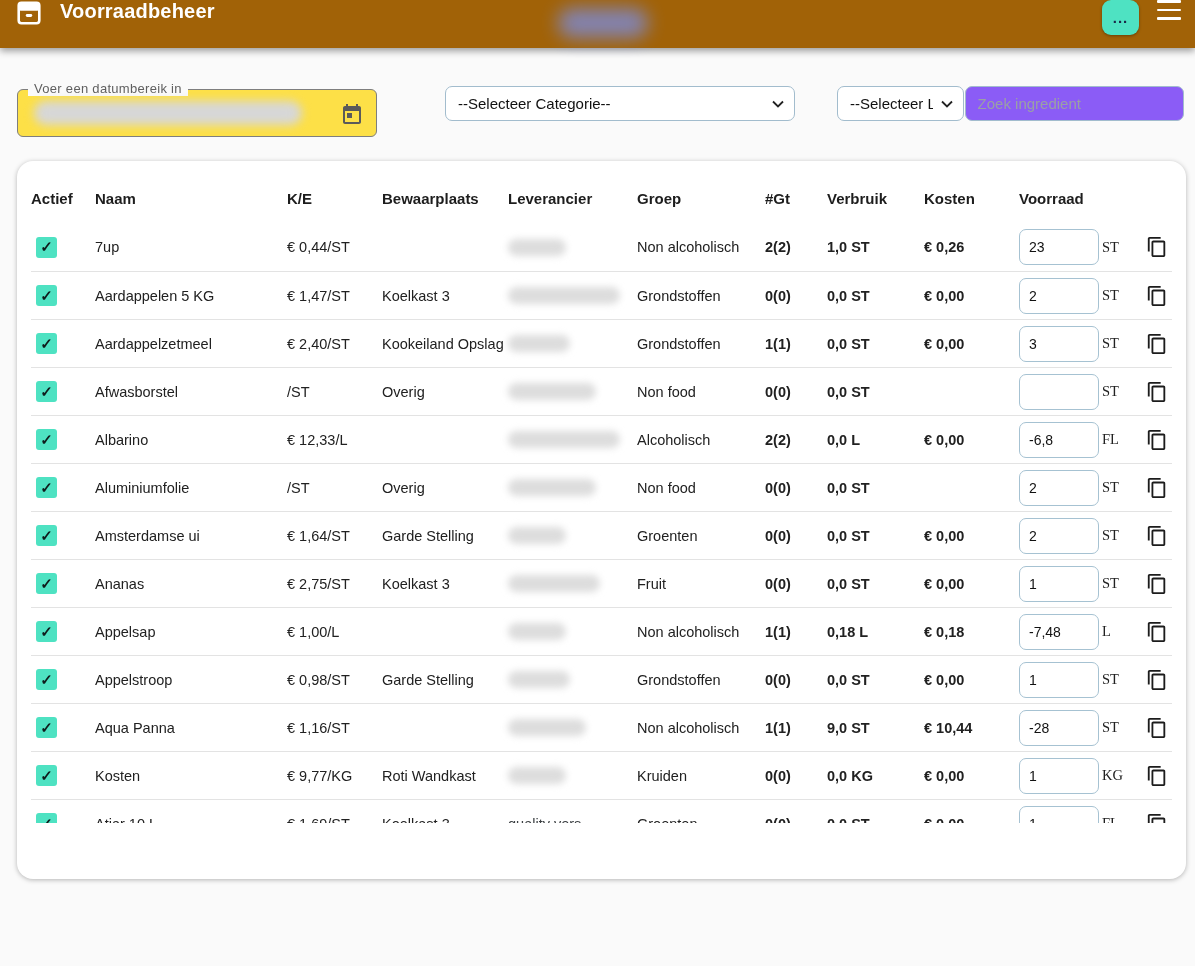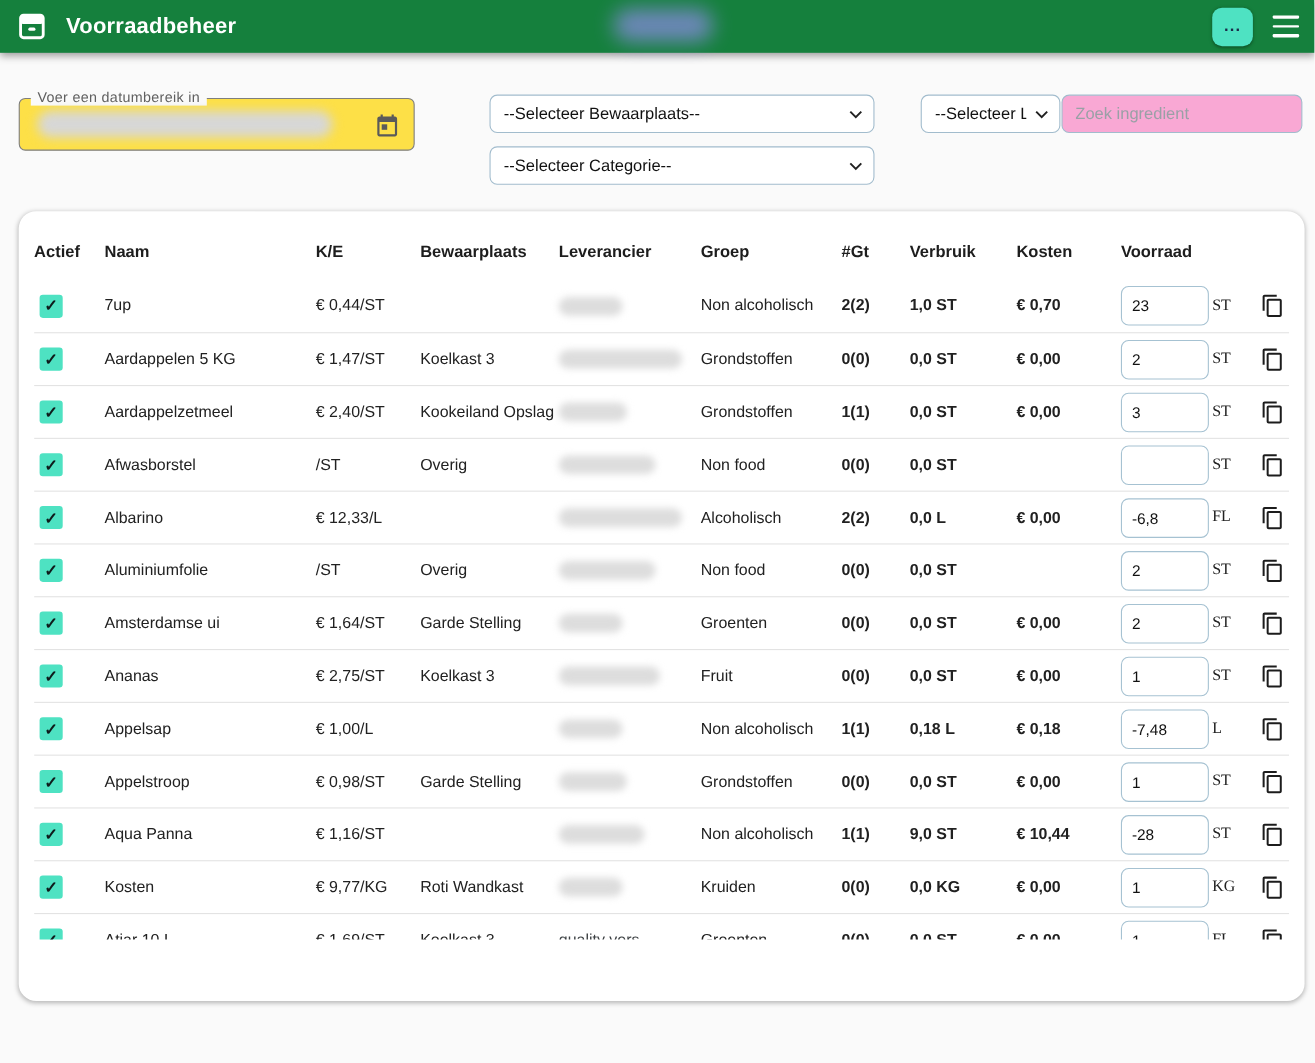--- a/index.html
+++ b/index.html
@@ -1,39 +1,39 @@
 <!DOCTYPE html>
 <html><head>
 <meta charset="utf-8">
 <style>
   * { margin:0; padding:0; box-sizing:border-box; }
   html,body { width:1195px; height:966px; background:#fafafa; font-family:"Liberation Sans", sans-serif; color:#212121; overflow:hidden; }
 
   
-  .appbar { position:relative; height:48px; background:#15803d; display:flex; align-items:center; padding:0 14px 0 16px; box-shadow:0 3px 7px rgba(0,0,0,.38); z-index:5; }
+  .appbar { position:relative; height:48px; background:#a16207; display:flex; align-items:flex-start; padding:0 14px 0 16px; box-shadow:0 3px 7px rgba(0,0,0,.38); z-index:5; }
   .appbar .logo { width:26px; height:26px; margin-right:18px; }
   .appbar .title { color:#ffffff; font-size:20px; font-weight:bold; letter-spacing:.2px; }
   .appbar .blur-blob { position:absolute; left:558px; top:8px; width:90px; height:30px; background:#7d89cf; border-radius:14px; filter:blur(9px); opacity:.85; }
   .appbar .spacer { flex:1; }
   .more-btn { width:37px; height:35px; border:none; border-radius:9px; background:#4EE2C2; color:#1b2a49; font-size:15px; font-weight:bold; letter-spacing:1px; line-height:10px; cursor:pointer; box-shadow:0 1px 3px rgba(0,0,0,.35); }
   .hamburger { width:24px; height:20px; margin-left:18px; display:flex; flex-direction:column; justify-content:space-between; cursor:pointer; }
   .hamburger i { display:block; height:2.6px; background:#ffffff; border-radius:1px; }
 
   
   .filters { display:flex; align-items:flex-start; padding:35px 11px 0 17px; }
   .date-field { position:relative; width:360px; height:48px; border:1px solid #7e7e7e; border-radius:6px; margin-top:6px; background:#fde047; }
   .date-field .flabel { position:absolute; top:-9px; left:10px; padding:0 6px; background:#fafafa; font-size:13px; color:#5f5f5f; letter-spacing:.3px; }
   .date-field .redacted { position:absolute; left:16px; top:11px; width:268px; height:24px; background:#d7d7d7; border-radius:12px; filter:blur(5px); }
   .date-field .cal { position:absolute; right:12px; top:12px; width:24px; height:24px; cursor:pointer; }
   .col-mid { display:flex; flex-direction:column; gap:12px; margin-left:68px; width:350px; margin-top:3px; }
   .col-right { display:flex; flex-direction:row; gap:1px; margin-left:42px; width:347px; margin-top:3px; }
   .sel-wrap { position:relative; }
   select.flt { width:100%; height:35px; border:1px solid #a2bccd; border-radius:7px; background:#ffffff; font-family:"Liberation Sans",sans-serif; font-size:15px; color:#111; padding:0 30px 0 12px; appearance:none; -webkit-appearance:none; cursor:pointer; }
   .sel-wrap .chev { position:absolute; right:10px; top:11px; width:14px; height:14px; pointer-events:none; }
-  input.flt { width:100%; height:35px; border:1px solid #a2bccd; border-radius:7px; background:#f9a8d4; font-family:"Liberation Sans",sans-serif; font-size:15px; color:#111; padding:0 12px; }
+  input.flt { width:100%; height:35px; border:1px solid #a2bccd; border-radius:7px; background:#8b5cf6; font-family:"Liberation Sans",sans-serif; font-size:15px; color:#111; padding:0 12px; }
   input.flt::placeholder { color:#9aa0a6; }
 
   
   .card { width:1169px; margin:24px 0 0 17px; background:#ffffff; border-radius:16px; box-shadow:0 1px 5px rgba(0,0,0,.28); padding:12px 14px 56px 14px; }
   .grid-row { display:grid; grid-template-columns:64px 192px 95px 126px 129px 128px 62px 97px 95px 124px 1fr; align-items:center; }
   .thead { height:50px; font-weight:bold; font-size:15px; color:#1d1d1d; }
   .thead .hcell { white-space:nowrap; }
   .tbody { height:600px; overflow:hidden; }
   .trow { height:48px; border-top:1px solid #e3e3e3; font-size:14.5px; }
   .trow:first-child { border-top:none; }
@@ -78,30 +78,20 @@
       <svg viewBox="0 0 24 24" width="24" height="24" fill="#5a5a5a">
         <path d="M19 4h-1V2h-2v2H8V2H6v2H5c-1.1 0-2 .9-2 2v14c0 1.1.9 2 2 2h14c1.1 0 2-.9 2-2V6c0-1.1-.9-2-2-2zm0 16H5V9h14v11z"></path>
         <rect x="7" y="11" width="5" height="5"></rect>
       </svg>
     </span>
   </div>
 
   <div class="col-mid">
     <div class="sel-wrap">
       <select class="flt">
-        <option>--Selecteer Bewaarplaats--</option>
-      </select>
-      <span class="chev">
-        <svg viewBox="0 0 14 14" width="14" height="14">
-            <path d="M2 4.5 L7 9.5 L12 4.5" fill="none" stroke="#222" stroke-width="1.8"></path>
-          </svg>
-      </span>
-    </div>
-    <div class="sel-wrap">
-      <select class="flt">
         <option>--Selecteer Categorie--</option>
       </select>
       <span class="chev">
         <svg viewBox="0 0 14 14" width="14" height="14">
             <path d="M2 4.5 L7 9.5 L12 4.5" fill="none" stroke="#222" stroke-width="1.8"></path>
           </svg>
       </span>
     </div>
   </div>
 
@@ -141,21 +131,21 @@
     <div class="cell">7up</div>
     <div class="cell">€ 0,44/ST</div>
     <div class="cell"></div>
     <div class="cell">
 
       <span class="lev-blur" style="display: block; width: 58px;"></span>
     </div>
     <div class="cell">Non alcoholisch</div>
     <div class="cell num">2(2)</div>
     <div class="cell num">1,0 ST</div>
-    <div class="cell num">€ 0,70</div>
+    <div class="cell num">€ 0,26</div>
     <div class="cell voorraad-cell">
       <input class="voorraad-input" type="text" value="23" style="">
       <span class="unit">ST</span>
     </div>
     <div class="copy-cell">
       <button class="copy-btn">
         <svg viewBox="0 0 24 24" width="22" height="22" fill="#1c1c1c">
           <path d="M16 1H4c-1.1 0-2 .9-2 2v14h2V3h12V1zm3 4H8c-1.1 0-2 .9-2 2v14c0 1.1.9 2 2 2h11c1.1 0 2-.9 2-2V7c0-1.1-.9-2-2-2zm0 16H8V7h11v14z"></path>
         </svg>
       </button>

